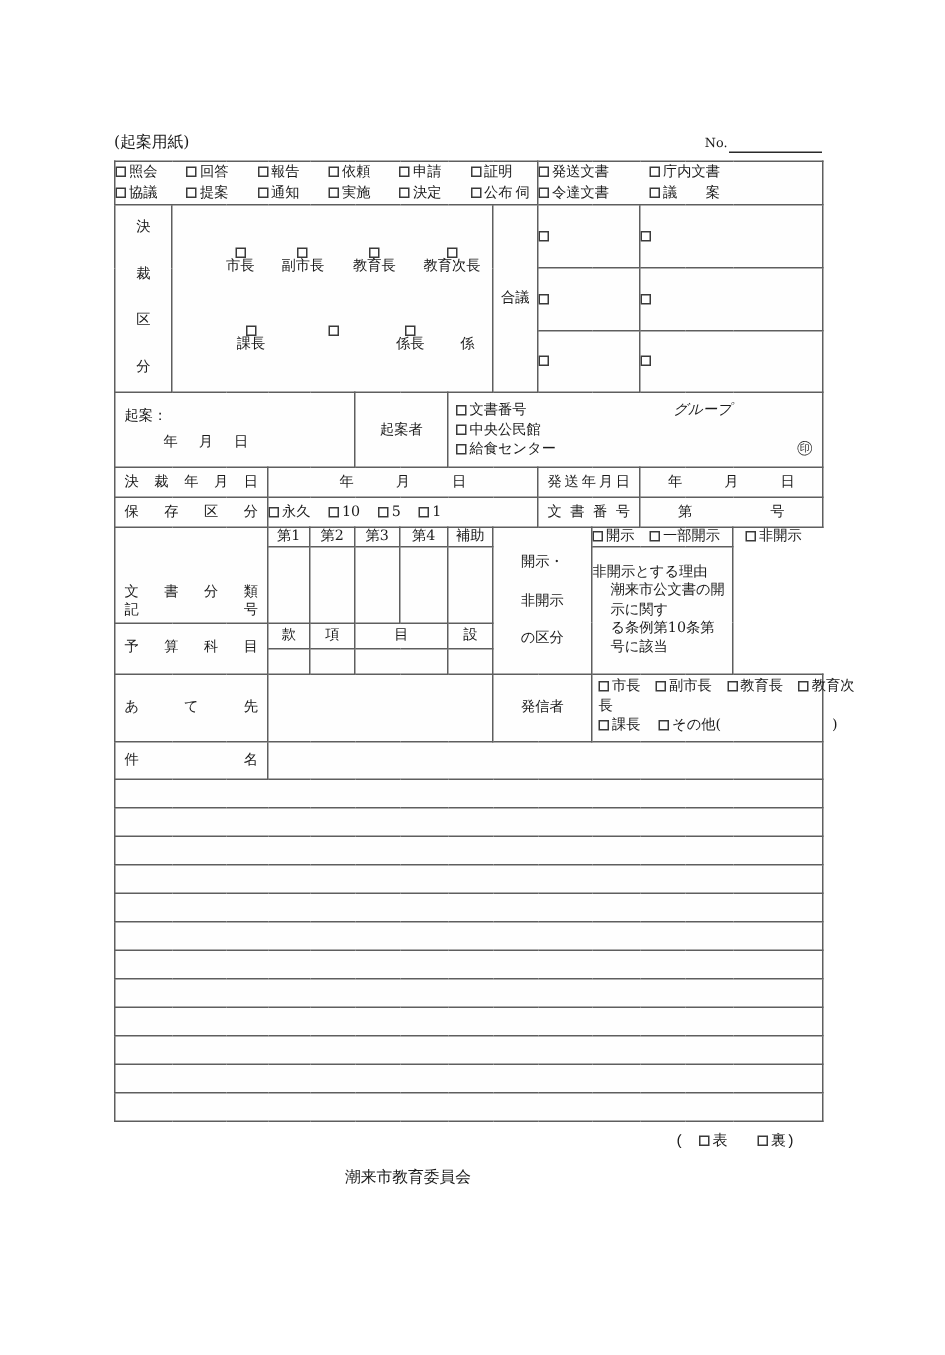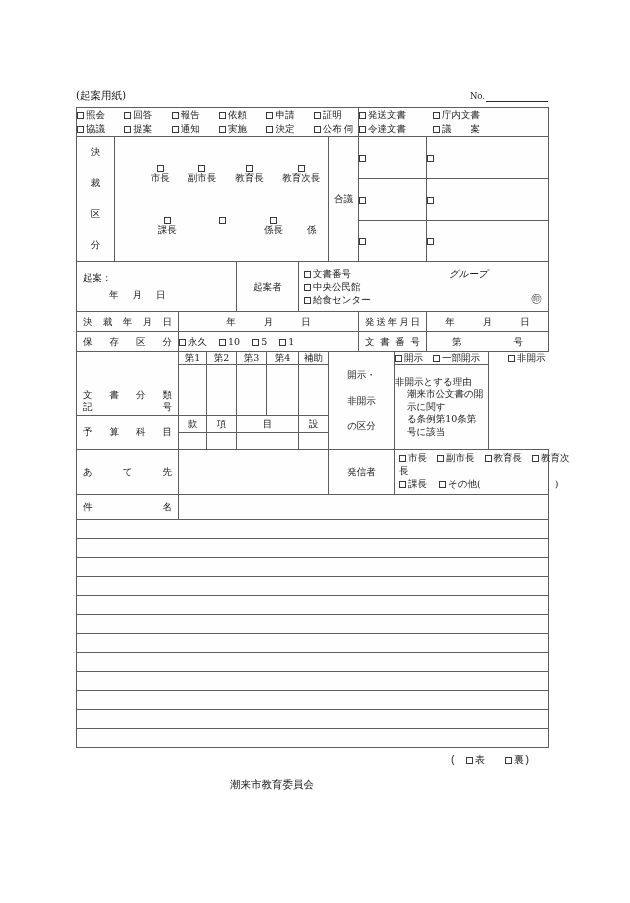--- a/index.html
+++ b/index.html
@@ -404,21 +404,21 @@
         <td class="ctr"><span>補助</span></td>
         <td colspan="2" rowspan="4" class="ctr">
           <div class="vstack" style="height:76px; line-height:1.45;">
             <span class="spread" style="padding:0 3px">開示・</span>
             <span class="spread" style="padding:0 3px">非開示</span>
             <span class="spread" style="padding:0 3px">の区分</span>
           </div>
         </td>
         <td colspan="3" class="cellpad nowrap">
           <span style="margin-right:7px"><span class="cb"></span><span>開示</span></span>
-          <span style="margin-right:25px"><span class="cb"></span><span>一部開示</span></span>
+          <span style="margin-right:14px"><span class="cb"></span><span>一部開示</span></span>
           <span><span class="cb"></span><span>非開示</span></span>
         </td>
       </tr>
       <tr>
         <td style="height:17px"></td>
         <td></td>
         <td></td>
         <td></td>
         <td></td>
         <td colspan="3" rowspan="3" class="reason">

